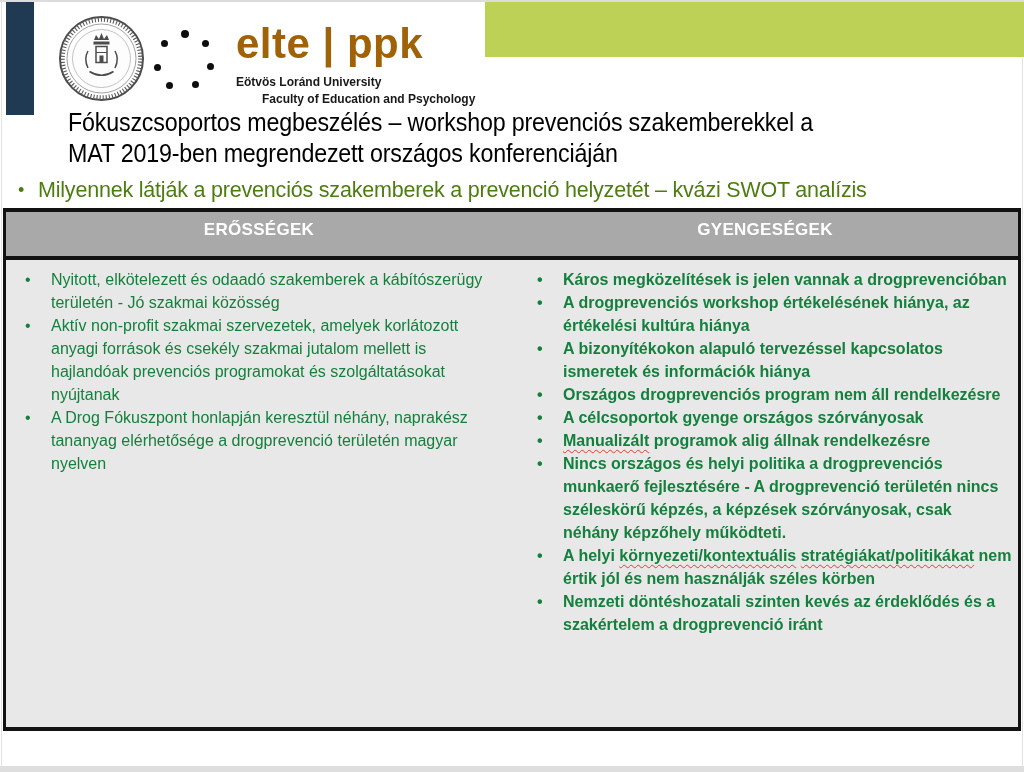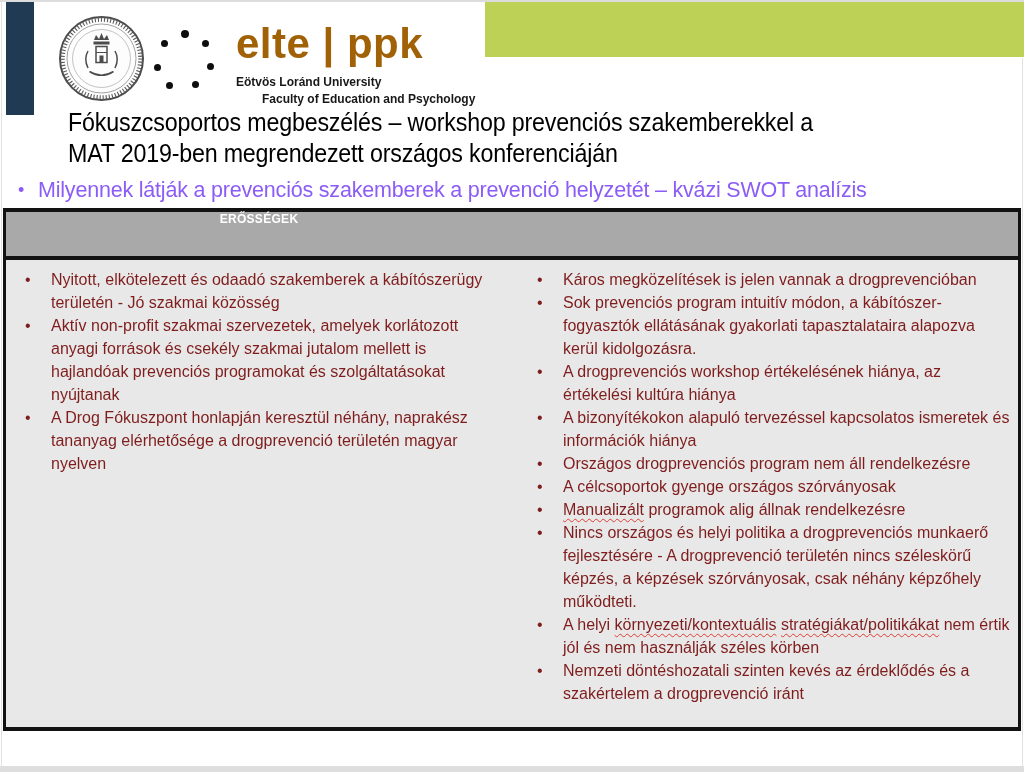--- a/index.html
+++ b/index.html
@@ -34,36 +34,36 @@
   .d7{left:42px;top:59px;width:7px;height:7px;}
 
   
   .brand{position:absolute;left:236px;top:20px;}
   .brand-name{font-size:42px;font-weight:bold;color:#a16207;letter-spacing:.5px;}
   .brand-sub{font-size:12px;font-weight:bold;color:#181818;line-height:16.5px;margin-top:6px;}
 
   
   .title{position:absolute;left:68px;top:107px;font-size:25px;line-height:30.5px;
          color:#000;transform:scaleX(.93);transform-origin:0 0;white-space:nowrap;letter-spacing:-.2px;}
-  .subtitle{position:absolute;left:18px;top:178px;font-size:21.5px;color:#8b5cf6;white-space:nowrap;letter-spacing:-.2px;}
+  .subtitle{position:absolute;left:18px;top:178px;font-size:21.5px;color:#4d7c0f;white-space:nowrap;letter-spacing:-.2px;}
   .subtitle .bullet-char{display:inline-block;width:20px;font-size:18px;vertical-align:1px;}
 
   
   .swot{position:absolute;left:3px;top:208px;width:1018px;box-sizing:border-box;}
   .swot-head{display:flex;background:var(--header-gray,#a9a9a9);
              border-top:4px solid #121212;border-bottom:4px solid #121212;
              border-left:3px solid #121212;border-right:3px solid #121212;height:44px;box-sizing:content-box;}
-  .th{width:50%;text-align:center;color:#ffffff;font-weight:bold;font-size:12px;
+  .th{width:50%;text-align:center;color:#ffffff;font-weight:bold;font-size:17px;padding-top:8px;
       letter-spacing:.3px;box-sizing:border-box;}
   .swot-body{display:flex;background:var(--body-gray,#e8e8e8);
              border-left:3px solid #121212;border-right:3px solid #121212;border-bottom:4px solid #121212;
              height:471px;box-sizing:border-box;}
   .td{width:50%;padding:8px 6px 0 6px;box-sizing:border-box;}
-  .td-right{padding-left:12px;}
-  ul.swot-list{list-style:none;margin:0;padding:0;font-size:16px;line-height:23px;color:#7f1d1d;}
+  .td-right{padding-left:12px;font-weight:bold;}
+  ul.swot-list{list-style:none;margin:0;padding:0;font-size:16px;line-height:23px;color:#15803d;}
   li.swot-item{position:relative;padding-left:39px;}
   li.swot-item::before{content:"\2022";position:absolute;left:13px;top:0;}
   .squiggle{text-decoration:underline;text-decoration-style:wavy;
             text-decoration-color:var(--squiggle,#e03c31);text-decoration-thickness:1px;text-underline-offset:3px;}
 </style>
 </head>
 <body>
 
 <div class="edge-top"></div>
 <div class="edge-left"></div>
@@ -108,33 +108,33 @@
   <div>MAT 2019-ben megrendezett országos konferenciáján</div>
 </div>
 
 <div class="subtitle">
   <span class="bullet-char">•</span><span>Milyennek látják a prevenciós szakemberek a prevenció helyzetét – kvázi SWOT analízis</span>
 </div>
 
 <div class="swot">
   <div class="swot-head">
     <div class="th">ERŐSSÉGEK</div>
+    <div class="th">GYENGESÉGEK</div>
   </div>
   <div class="swot-body">
     <div class="td">
       <ul class="swot-list">
         <li class="swot-item"><span class="cell-text">Nyitott, elkötelezett és odaadó szakemberek a kábítószerügy területén - Jó szakmai közösség</span></li>
         <li class="swot-item"><span class="cell-text">Aktív non-profit szakmai szervezetek, amelyek korlátozott anyagi források és csekély szakmai jutalom mellett is hajlandóak prevenciós programokat és szolgáltatásokat nyújtanak</span></li>
         <li class="swot-item"><span class="cell-text">A Drog Fókuszpont honlapján keresztül néhány, naprakész tananyag elérhetősége a drogprevenció területén magyar nyelven</span></li>
       </ul>
     </div>
     <div class="td td-right">
       <ul class="swot-list">
         <li class="swot-item"><span class="cell-text">Káros megközelítések is jelen vannak a drogprevencióban</span></li>
-        <li class="swot-item"><span class="cell-text">Sok prevenciós program intuitív módon, a kábítószer-fogyasztók ellátásának gyakorlati tapasztalataira alapozva kerül kidolgozásra.</span></li>
         <li class="swot-item"><span class="cell-text">A drogprevenciós workshop értékelésének hiánya, az értékelési kultúra hiánya</span></li>
         <li class="swot-item"><span class="cell-text">A bizonyítékokon alapuló tervezéssel kapcsolatos ismeretek és információk hiánya</span></li>
         <li class="swot-item"><span class="cell-text">Országos drogprevenciós program nem áll rendelkezésre</span></li>
         <li class="swot-item"><span class="cell-text">A célcsoportok gyenge országos szórványosak</span></li>
         <li class="swot-item"><span class="cell-text"><span class="squiggle">Manualizált</span> programok alig állnak rendelkezésre</span></li>
         <li class="swot-item"><span class="cell-text">Nincs országos és helyi politika a drogprevenciós munkaerő fejlesztésére - A drogprevenció területén nincs széleskörű képzés, a képzések szórványosak, csak néhány képzőhely működteti.</span></li>
         <li class="swot-item"><span class="cell-text">A helyi <span class="squiggle">környezeti/kontextuális</span> <span class="squiggle">stratégiákat/politikákat</span> nem értik jól és nem használják széles körben</span></li>
         <li class="swot-item"><span class="cell-text">Nemzeti döntéshozatali szinten kevés az érdeklődés és a szakértelem a drogprevenció iránt</span></li>
       </ul>
     </div>

